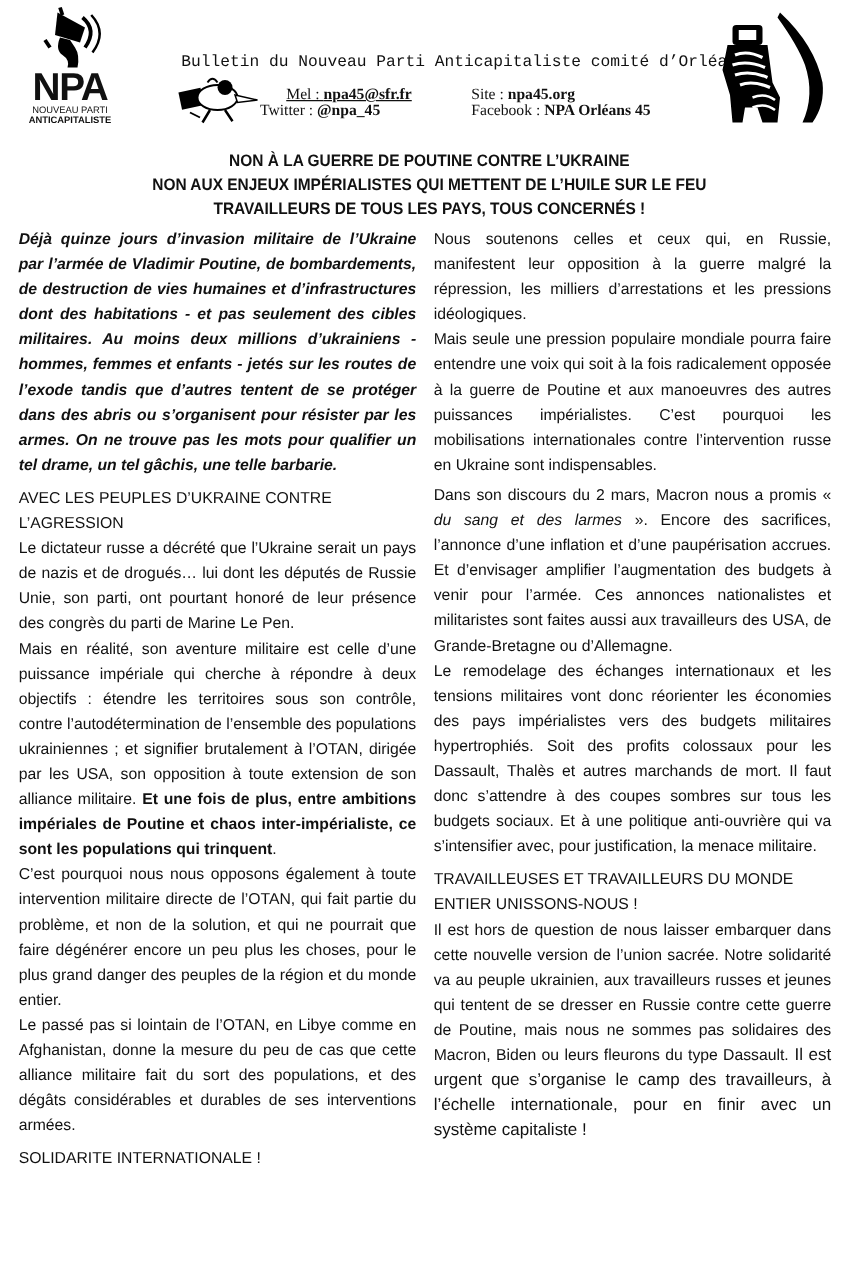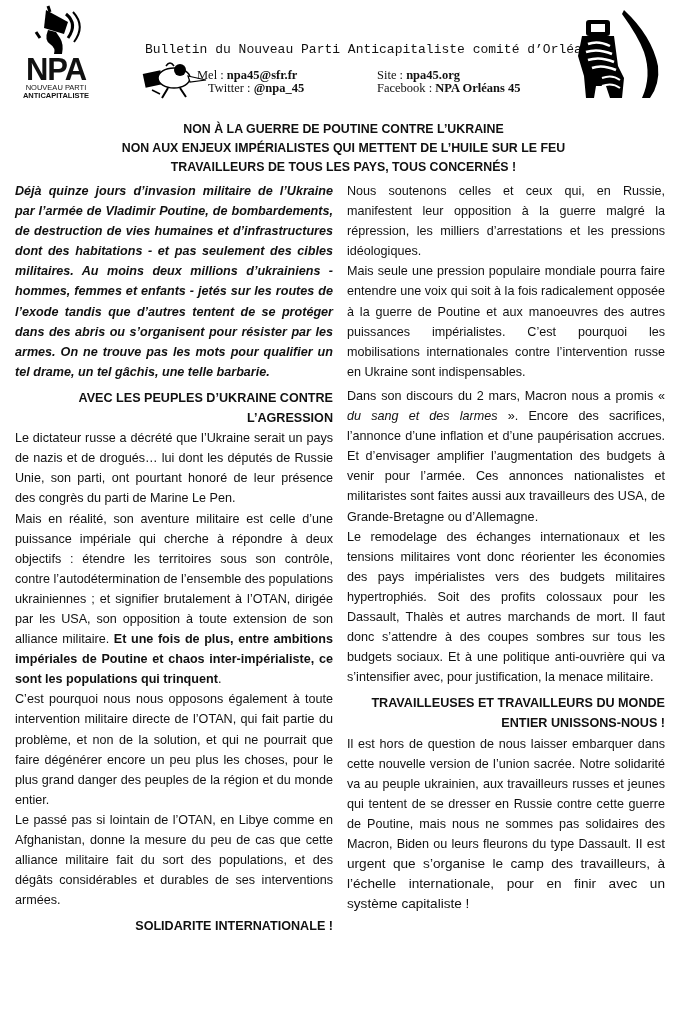--- a/index.html
+++ b/index.html
@@ -8,34 +8,34 @@
   .npa-logo { position: absolute; left: 14px; top: 4px; width: 84px; height: 100px; text-align: center; }
   .npa-logo svg { display: block; margin: 0 auto; }
   .npa-big { font-family: "Liberation Sans", sans-serif; font-weight: bold; font-size: 31px; letter-spacing: -1px; line-height: 28px; margin-top: 0px; }
   .npa-small { font-family: "Liberation Sans", sans-serif; font-size: 7.5px; line-height: 8px; }
   .npa-small.b { font-weight: bold; }
   .title { position: absolute; left: 138px; top: 6px; font-family: "Liberation Sans", sans-serif; font-weight: bold; font-style: italic; font-size: 34px; letter-spacing: 0.5px; line-height: 36px; white-space: nowrap; }
   .subtitle { position: absolute; left: 145px; top: 42px; font-size: 13px; white-space: nowrap; font-family: Liberation Mono, monospace; }
   .mascot { position: absolute; left: 140px; top: 60px; width: 68px; height: 40px; }
   .contact { position: absolute; font-family: "Liberation Serif", serif; font-size: 12.5px; line-height: 14px; white-space: nowrap; }
   .contact b { font-weight: bold; }
-  .c1 { left: 197px; top: 68px; }
+  .c1 { left: 229px; top: 68px; text-decoration: underline; }
   .c2 { left: 208px; top: 81px; }
   .c3 { left: 377px; top: 68px; }
   .c4 { left: 377px; top: 81px; }
   .fist-logo { position: absolute; left: 572px; top: 6px; width: 100px; height: 98px; }
 
   .headline { position: absolute; left: 0; top: 119px; width: 687px; text-align: center; font-family: "Liberation Sans", sans-serif; font-weight: bold; font-size: 13.3px; line-height: 19px; transform: scaleX(0.93); transform-origin: center top; }
 
   .col { position: absolute; top: 181px; width: 318px; font-family: "Liberation Sans", sans-serif; font-size: 12.6px; line-height: 20.1px; text-align: justify; }
   .col.left { left: 15px; }
   .col.right { left: 347px; }
   .col p { margin: 0; }
   .col .intro { font-weight: bold; font-style: italic; }
-  .col h3 { margin: 0; font-size: 12.6px; font-weight: bold; line-height: 20.1px; text-align: right; }
+  .col h3 { margin: 0; font-size: 12.6px; font-weight: normal; line-height: 20.1px; text-align: left; }
   .gap { height: 6px; }
   .gap-s { height: 4px; }
   .col .bold { font-weight: bold; }
   .col .ital { font-style: italic; }
   .larger { font-size: 13.6px; }
 </style>
 </head>
 <body>
 
 <div class="header">

